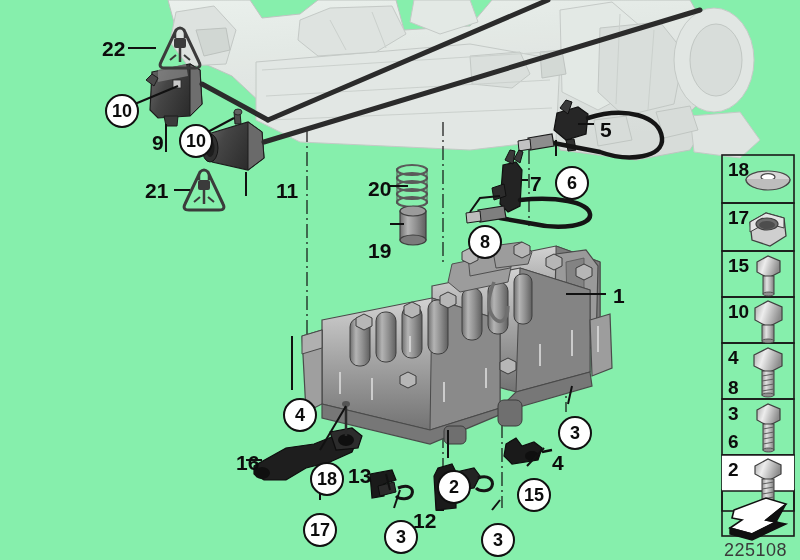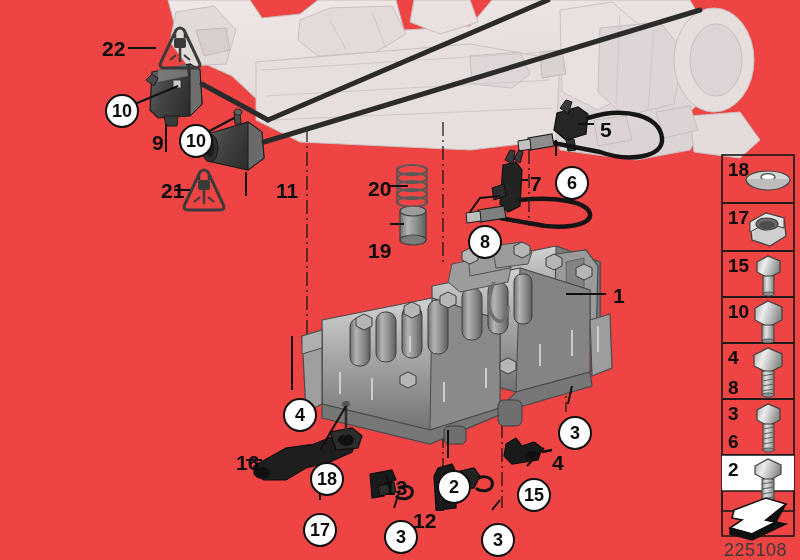--- a/index.html
+++ b/index.html
@@ -7,21 +7,21 @@
     padding: 0;
     background: #ffffff;
   }
   body {
     font-family: "Liberation Sans", sans-serif;
   }
   #canvas {
     position: relative;
     width: 800px;
     height: 560px;
-    background: #ef4444;
+    background: #86efac;
     overflow: hidden;
   }
   #art {
     position: absolute;
     left: 0; top: 0;
     width: 800px;
     height: 560px;
   }
   .lbl {
     position: absolute;
@@ -413,33 +413,33 @@
         <path d="M766,520 L786,504 L776,522 L752,534 L730,528 L730,534 L752,540 L786,524 Z" fill="#101010" stroke="#101010" stroke-width="1.4"></path>
       </g>
     </g>
   </svg>
 
   <div id="labels">
       <div class="lbl plain" style="left: 102px; top: 38px;">22</div>
       <div class="circ" style="left: 105px; top: 94px; width: 30px; height: 30px;">10</div>
       <div class="lbl plain" style="left: 152px; top: 132px;">9</div>
       <div class="circ" style="left: 179px; top: 124px; width: 30px; height: 30px;">10</div>
-      <div class="lbl plain" style="left: 161px; top: 180px; text-align: right;">21</div>
+      <div class="lbl plain" style="left: 145px; top: 180px; text-align: right;">21</div>
       <div class="lbl plain" style="left: 240px; top: 180px; margin-left: 36px;">11</div>
       <div class="lbl plain" style="left: 368px; top: 178px;">20</div>
       <div class="lbl plain" style="left: 368px; top: 216px; margin-top: 24px;">19</div>
       <div class="lbl plain" style="left: 600px; top: 119px;">5</div>
       <div class="circ" style="left: 555px; top: 166px; width: 30px; height: 30px;">6</div>
       <div class="lbl plain" style="left: 530px; top: 173px;">7</div>
       <div class="circ" style="left: 468px; top: 225px; width: 30px; height: 30px;">8</div>
       <div class="lbl plain" style="left: 613px; top: 285px;">1</div>
       <div class="circ" style="left: 283px; top: 398px; width: 30px; height: 30px;">4</div>
       <div class="lbl plain" style="left: 236px; top: 452px;">16</div>
       <div class="circ" style="left: 310px; top: 462px; width: 30px; height: 30px;">18</div>
-      <div class="lbl plain" style="left: 384px; top: 465px; margin-top: 12px;">13</div>
+      <div class="lbl plain" style="left: 348px; top: 465px;">13</div>
       <div class="circ" style="left: 303px; top: 513px; width: 30px; height: 30px;">17</div>
       <div class="circ" style="left: 384px; top: 520px; width: 30px; height: 30px;">3</div>
       <div class="circ" style="left: 437px; top: 470px; width: 30px; height: 30px;">2</div>
       <div class="lbl plain" style="left: 413px; top: 510px;">12</div>
       <div class="circ" style="left: 481px; top: 523px; width: 30px; height: 30px;">3</div>
       <div class="circ" style="left: 517px; top: 478px; width: 30px; height: 30px;">15</div>
       <div class="lbl plain" style="left: 552px; top: 452px;">4</div>
       <div class="circ" style="left: 558px; top: 416px; width: 30px; height: 30px;">3</div>
     </div>
 

